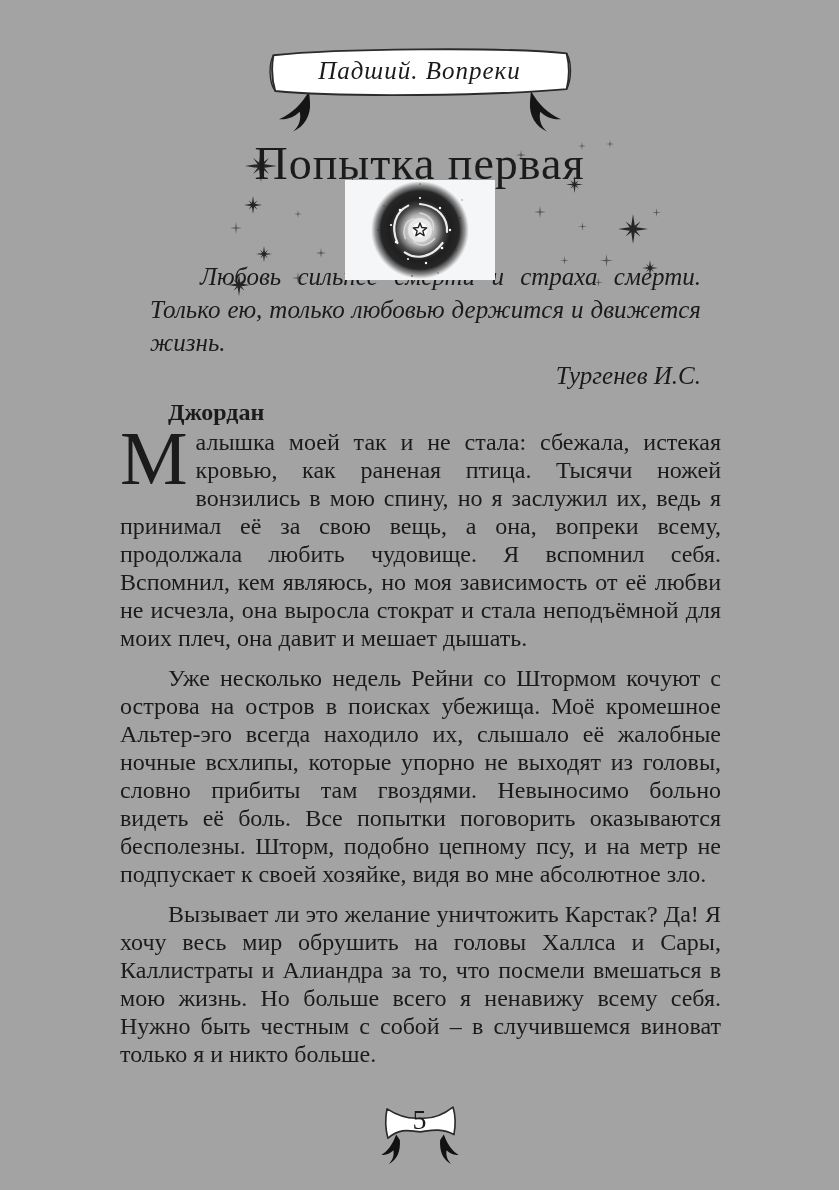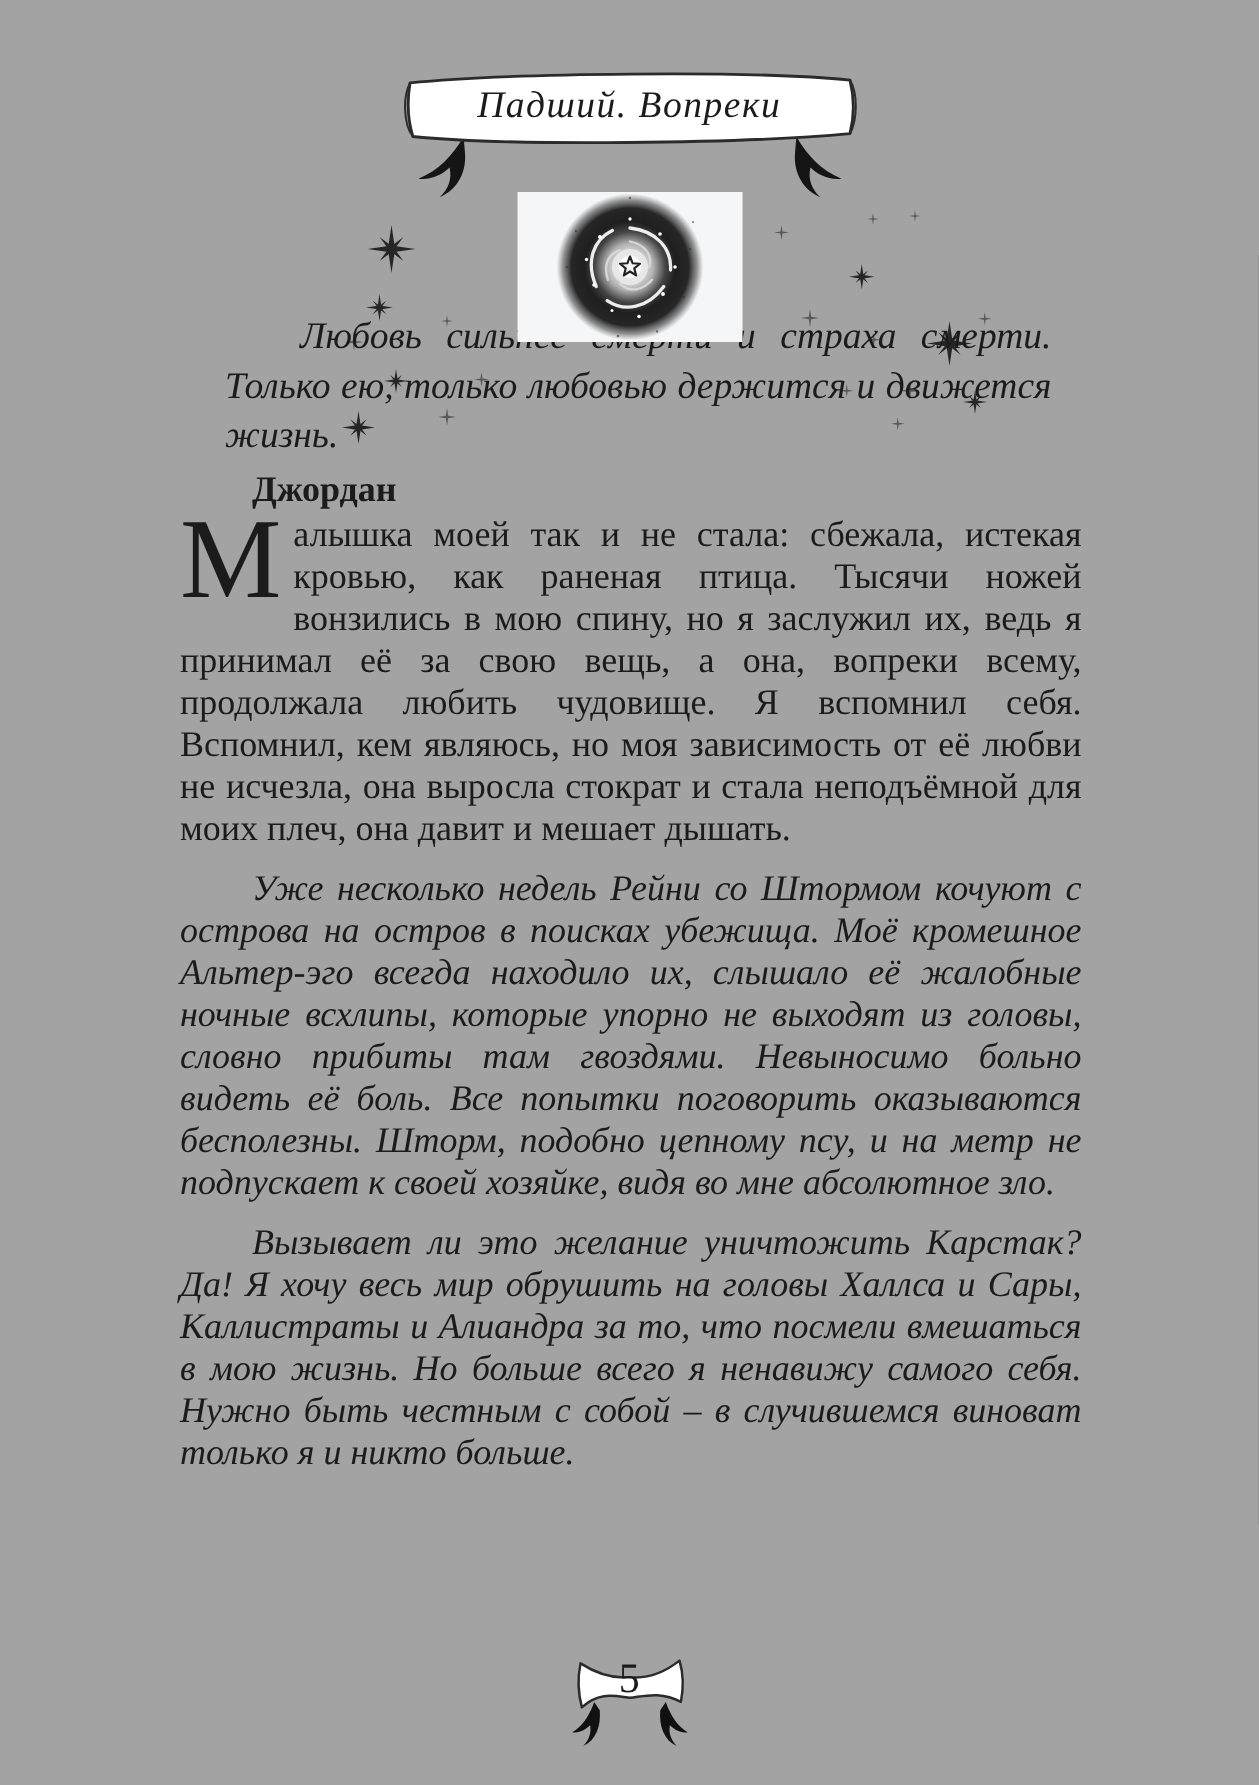--- a/index.html
+++ b/index.html
@@ -69,21 +69,21 @@
     font-weight:bold;
     font-size:24px;line-height:28px;
   }
   .para{
     margin:12px 0 0 0;
     font-size:24px;line-height:28px;
     text-align:justify;
     hyphens:auto;
   }
   .para.first{margin-top:2px;}
-  .para.indent{text-indent:48px;font-style:italic;}
+  .para.indent{text-indent:48px;}
   .dropcap{
     float:left;
     font-size:76px;line-height:56px;
     padding:2px 8px 0 0;
   }
 
   
   .footer-ribbon{
     position:absolute;top:1094px;left:50%;
     transform:translateX(-50%);
@@ -183,20 +183,21 @@
       <path d="M52,50 C44,64 34,74 20,80 C29,81 37,77 42,72 C44,80 41,88 35,93 C47,88 54,76 53,62 Z" fill="#151515"></path>
       <path d="M52,50 C44,64 34,74 20,80 C29,81 37,77 42,72 C44,80 41,88 35,93 C47,88 54,76 53,62 Z" fill="#151515" transform="translate(340 0) scale(-1 1)"></path>
 
       <path d="M14,12 C80,5 260,3 326,10 C329,22 329,36 326,48 C250,55 85,57 16,50 C12,37 12,24 14,12 Z" fill="#ffffff" stroke="#2b2b2b" stroke-width="2" stroke-linejoin="round"></path>
 
       <path d="M14,12 C9,21 9,41 16,50 M326,10 C332,20 331,39 326,48" fill="none" stroke="#2b2b2b" stroke-width="1.4"></path>
     </svg>
     <div class="ribbon-title">Падший. Вопреки</div>
   </div>
 
+  <h2 class="chapter-title">Попытка первая</h2>
 
   <div class="galaxy-wrap">
     <svg viewBox="0 0 100 100" width="100" height="100">
       <defs>
         <radialGradient id="galgrad" cx="50%" cy="50%" r="50%">
           <stop offset="0%" stop-color="#ffffff"></stop>
           <stop offset="15%" stop-color="#ececec"></stop>
           <stop offset="32%" stop-color="#b0b0b0"></stop>
           <stop offset="48%" stop-color="#454545"></stop>
           <stop offset="62%" stop-color="#1f1f1f"></stop>
@@ -243,29 +244,30 @@
       <circle cx="50" cy="50" r="12" fill="#e8e8e8" opacity="0.95"></circle>
       <circle cx="50" cy="50" r="7.5" fill="#fafafa"></circle>
       <path d="M50,43 L51.76,47.55 L56.66,47.84 L52.85,50.93 L54.11,55.66 L50,53 L45.89,55.66 L47.15,50.93 L43.34,47.84 L48.24,47.55 Z" fill="#f5f5f5" stroke="#222222" stroke-width="1.4" stroke-linejoin="round"></path>
     </svg>
   </div>
 
   <div class="col">
 
     <div class="epigraph">
       <p class="epi-text">Любовь сильнее смерти и страха смерти. Только ею, только любовью держится и движется жизнь.</p>
+      <p class="epi-author">Тургенев И.С.</p>
     </div>
 
     <div class="narrator">Джордан</div>
 
     <p class="para first"><span class="dropcap">М</span><span>алышка моей так и не стала: сбежала, истекая кровью, как раненая птица. Тысячи ножей вонзились в мою спину, но я заслужил их, ведь я принимал её за свою вещь, а она, вопреки всему, продолжала любить чудовище. Я вспомнил себя. Вспомнил, кем являюсь, но моя зависимость от её любви не исчезла, она выросла стократ и стала неподъёмной для моих плеч, она давит и мешает дышать.</span></p>
 
     <p class="para indent">Уже несколько недель Рейни со Штормом кочуют с острова на остров в поисках убежища. Моё кромешное Альтер-эго всегда находило их, слышало её жалобные ночные всхлипы, которые упорно не выходят из головы, словно прибиты там гвоздями. Невыносимо больно видеть её боль. Все попытки поговорить оказываются бесполезны. Шторм, подобно цепному псу, и на метр не подпускает к своей хозяйке, видя во мне абсолютное зло.</p>
 
-    <p class="para indent">Вызывает ли это желание уничтожить Карстак? Да! Я хочу весь мир обрушить на головы Халлса и Сары, Каллистраты и Алиандра за то, что посмели вмешаться в мою жизнь. Но больше всего я ненавижу самого себя. Нужно быть честным с собой – в случившемся виноват только я и никто больше.</p>
+    <p class="para indent">Вызывает ли это желание уничтожить Карстак? Да! Я хочу весь мир обрушить на головы Халлса и Сары, Каллистраты и Алиандра за то, что посмели вмешаться в мою жизнь. Но больше всего я ненавижу всему себя. Нужно быть честным с собой – в случившемся виноват только я и никто больше.</p>
   </div>
 
   <div class="footer-ribbon">
     <svg viewBox="0 0 96 78">
 
       <path d="M22,44 C18,55 13,62 6,66 C11,67 16,64 19,61 C20,67 18,72 14,76 C23,72 27,62 26,50 Z" fill="#111111"></path>
       <path d="M22,44 C18,55 13,62 6,66 C11,67 16,64 19,61 C20,67 18,72 14,76 C23,72 27,62 26,50 Z" fill="#111111" transform="translate(96 0) scale(-1 1)"></path>
 
       <path d="M12,16 C26,25 38,27 48,26 C58,27 70,25 84,14 C87,24 87,34 85,44 C70,36 58,40 48,41 C38,40 26,36 13,48 C10,37 10,26 12,16 Z" fill="#ffffff" stroke="#2b2b2b" stroke-width="1.8" stroke-linejoin="round"></path>
     </svg>

